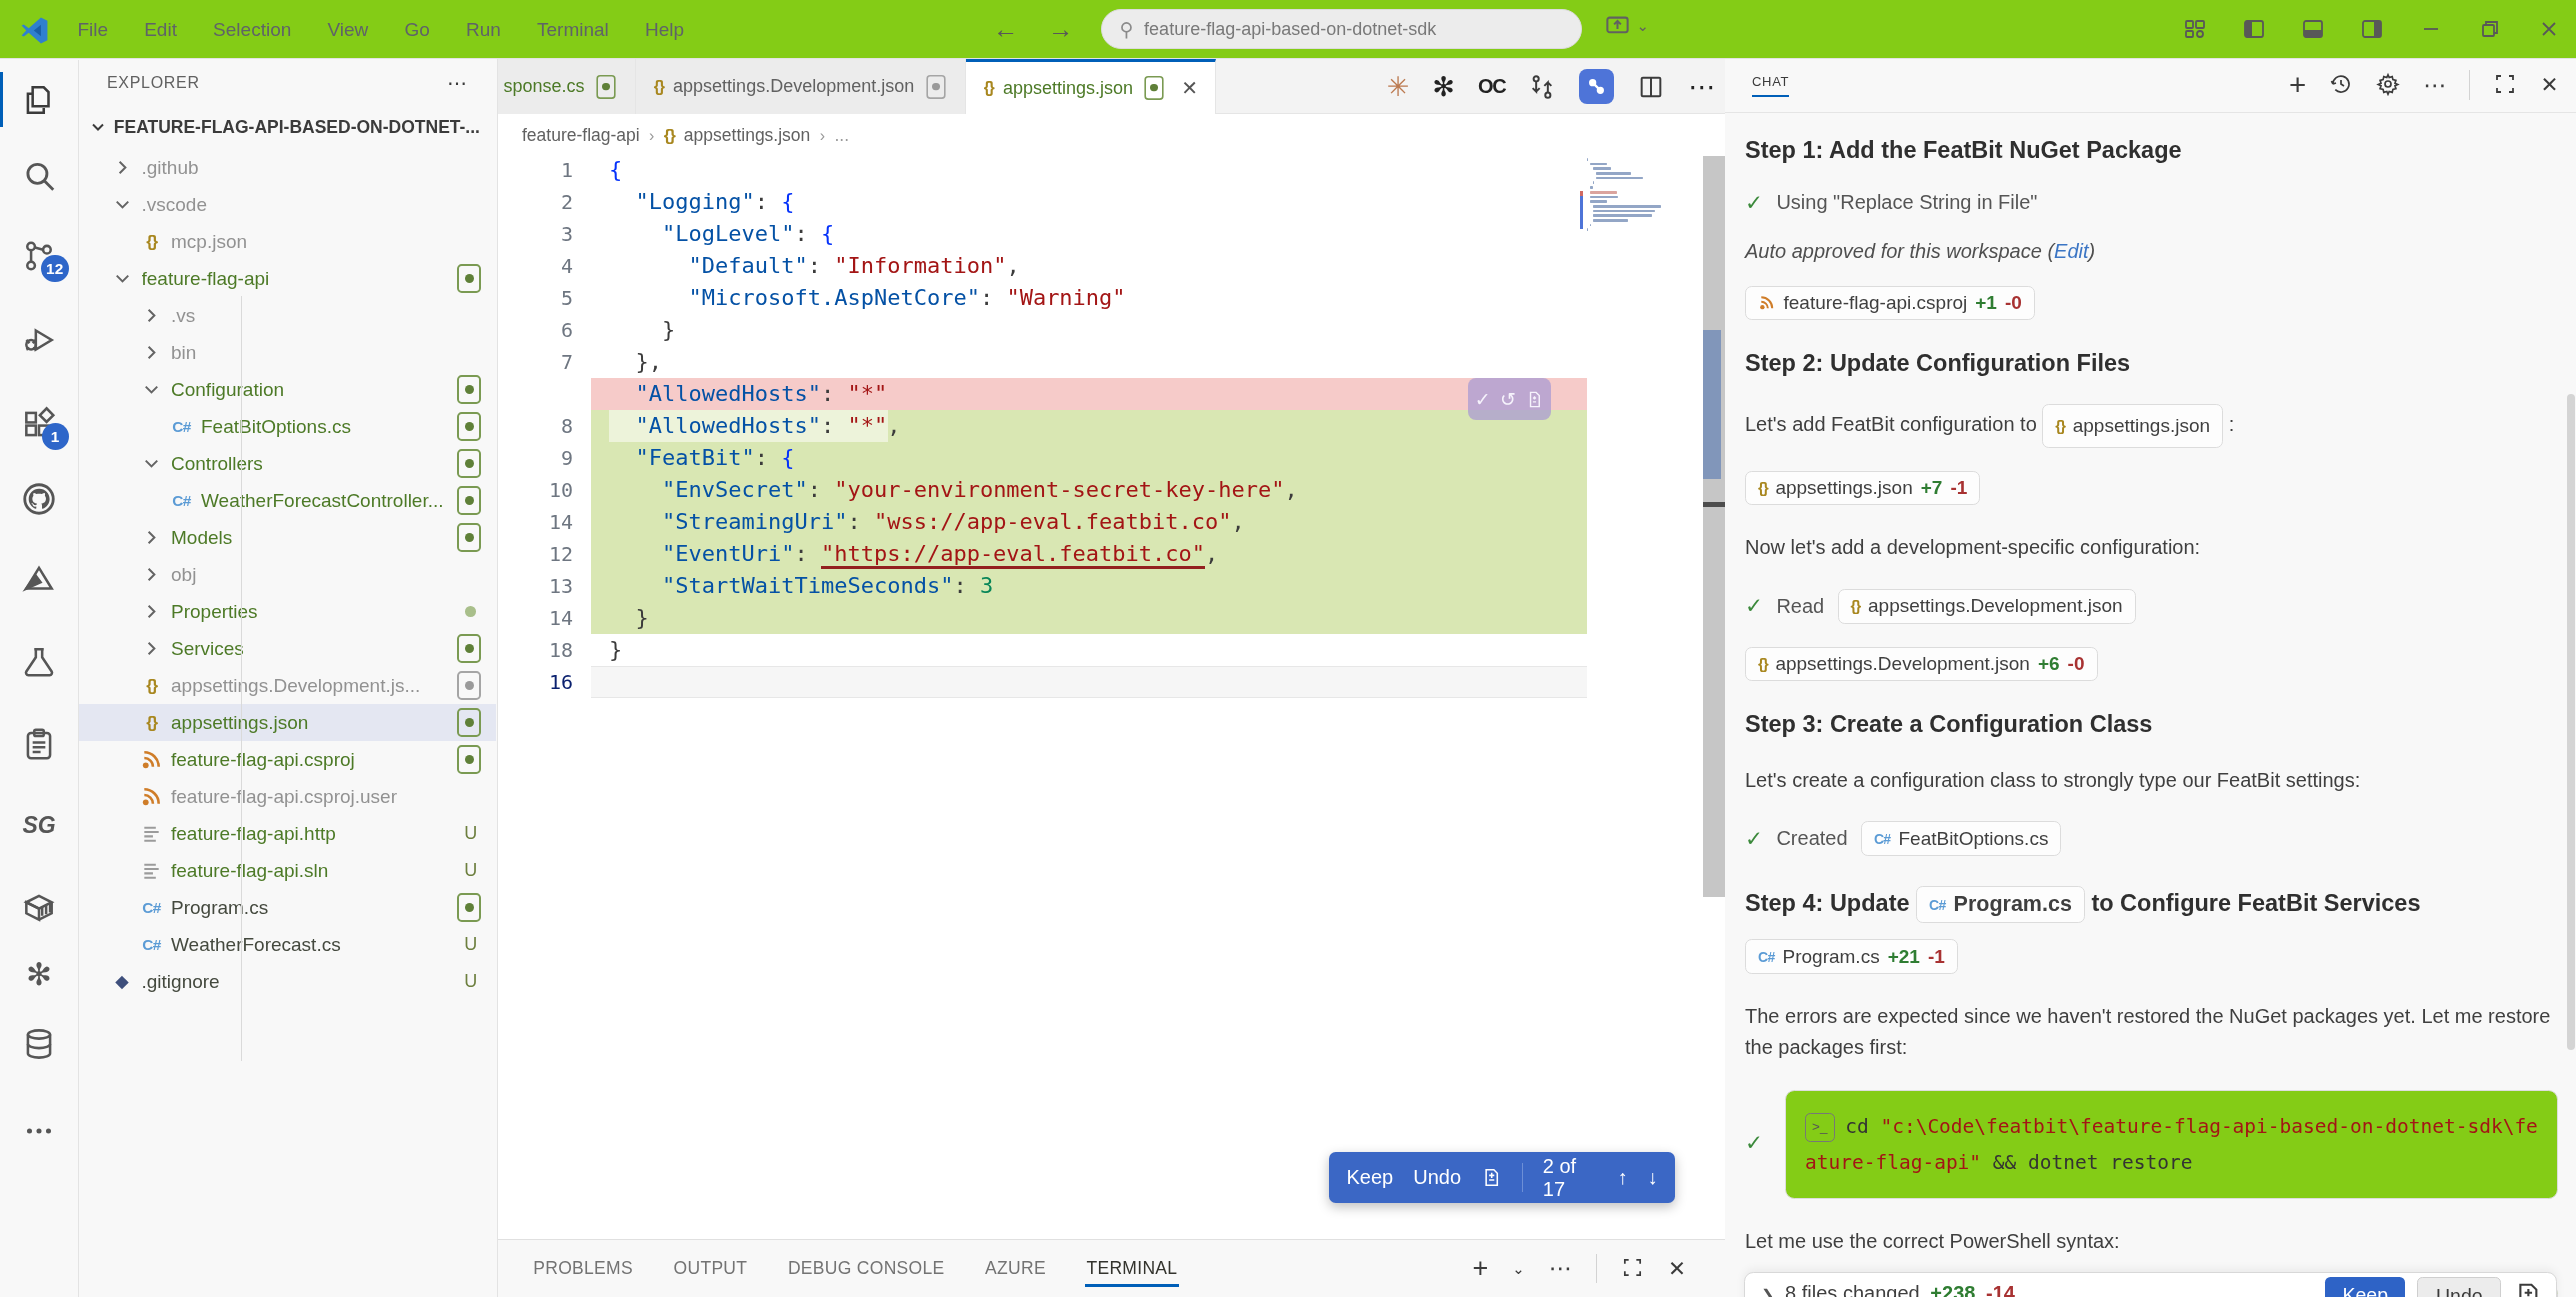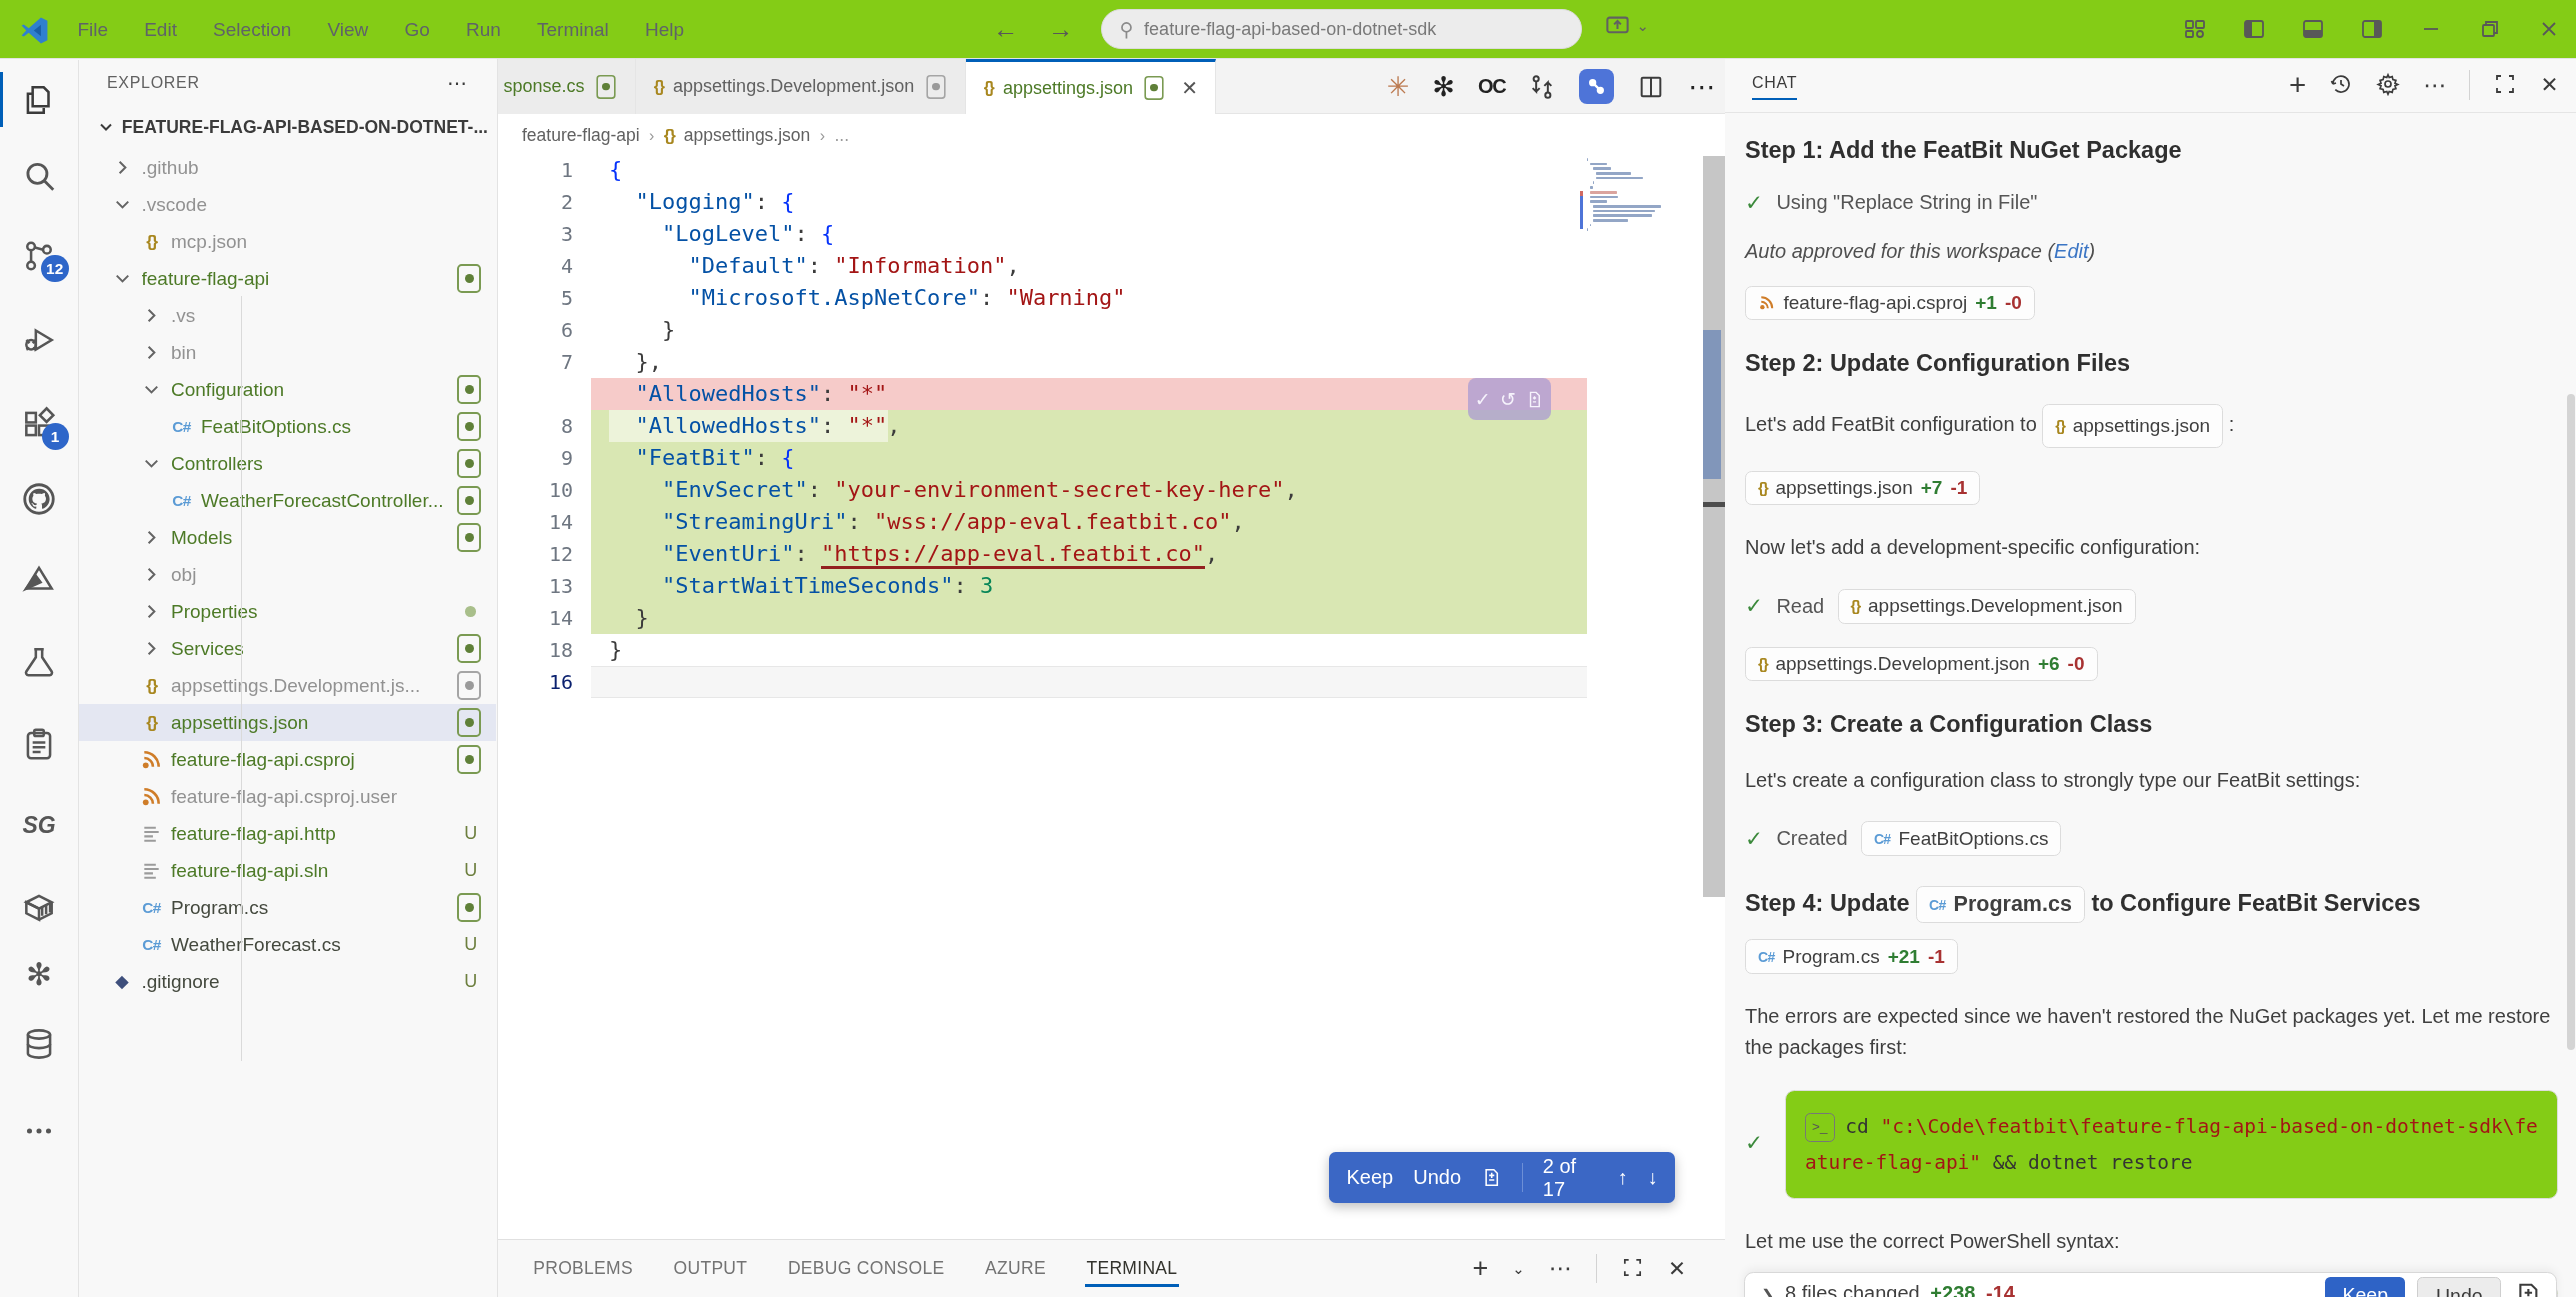--- a/index.html
+++ b/index.html
@@ -33,21 +33,21 @@
   #ab-active-bar { position:absolute; left:0; top:12px; width:3.4px; height:55px; background:#005fb8; }
   .sg-text { font-weight:bold; font-style:italic; font-size:23px; color:#565656; }
   .oa-glyph { font-size:31px; }
 
   
   #sidebar { position:absolute; left:79px; top:60px; width:417px; height:1237px; background:#f8f8f8; }
   #explorer-header { position:absolute; left:0; top:0; width:100%; height:46px; display:flex; align-items:center; }
   #explorer-title { font-size:16px; color:#616161; letter-spacing:0.7px; margin-left:28px; }
   #explorer-more { position:absolute; right:27px; font-size:20px; color:#3b3b3b; letter-spacing:2px; }
   #root-row { position:absolute; left:0; top:48px; width:100%; height:38px; display:flex; align-items:center; gap:5.4px;
-              font-weight:bold; font-size:17.5px; color:#3b3b3b; padding-left:9.4px;justify-content:center; }
+              font-weight:bold; font-size:17.5px; color:#3b3b3b; padding-left:9.4px; }
   #tree { position:absolute; left:0; top:89px; width:100%; }
   .trow { position:relative; height:37px; display:flex; align-items:center; gap:6px; font-size:19px; }
   .trow.sel { background:#e4e7f2; }
   .ticon { width:27px; display:flex; justify-content:center; align-items:center; flex:none; }
   .ticon svg { width:23px; height:23px; }
   .ic-json { color:#a8871f; font-size:17px; font-weight:bold; letter-spacing:-1.3px; }
   .ic-cs { color:#5b9bd5; font-size:15.4px; font-weight:bold; letter-spacing:-0.7px; }
   .ic-git { color:#3e4f7c; font-size:17.5px; }
   .tname { white-space:nowrap; overflow:hidden; }
   .col-green { color:#4d7a27; } .col-gray { color:#929292; } .col-dark { color:#44493e; }
@@ -121,21 +121,21 @@
   .ptab { font-size:17.5px; color:#737373; letter-spacing:0.3px; position:relative; padding:12px 1.3px; }
   .ptab.active { color:#33332d; }
   .ptab.active::after { content:""; position:absolute; left:0; right:0; bottom:4px; height:2.7px; background:#005fb8; }
   #panel-actions { position:absolute; right:40px; top:0; height:57px; display:flex; align-items:center; gap:24px; color:#3b3b3b; }
   #panel-actions svg { width:23px; height:23px; }
   .pdiv { width:1.3px; height:29.5px; background:#d3d3d3; }
 
   
   #chat { position:absolute; left:1725px; top:59px; width:851px; height:1238px; background:#f8f8f8; overflow:hidden; }
   #chat-header { position:absolute; left:0; top:0; width:100%; height:54px; border-bottom:1.3px solid #e5e5e5; }
-  #chat-title { position:absolute; left:27px; top:14.8px; font-size:16px; color:#3b3b3b; letter-spacing:0.7px; padding-bottom:6.7px;
+  #chat-title { position:absolute; left:27px; top:14.8px; font-size:13px; color:#3b3b3b; letter-spacing:0.7px; padding-bottom:6.7px;
                 border-bottom:2.7px solid #005fb8; }
   #chat-actions { position:absolute; right:17.5px; top:0; height:52px; display:flex; align-items:center; gap:23px; color:#3b3b3b; }
   #chat-actions svg { width:24px; height:24px; }
   .cdiv { width:1.3px; height:29.5px; background:#d3d3d3; }
 
   #chat-body { position:absolute; left:20px; top:54px; width:813px; }
   .chat-h { font-size:23.5px; font-weight:bold; color:#2f2f2f; margin-top:29.5px; }
   .chat-p { font-size:20px; color:#3f3f3f; margin-top:27px; line-height:31px; }
   .chat-check { display:flex; align-items:center; gap:13.4px; margin-top:25.5px; font-size:20px; color:#555; }
   .ckmark { color:#3c8a3c; font-size:21.5px; }

